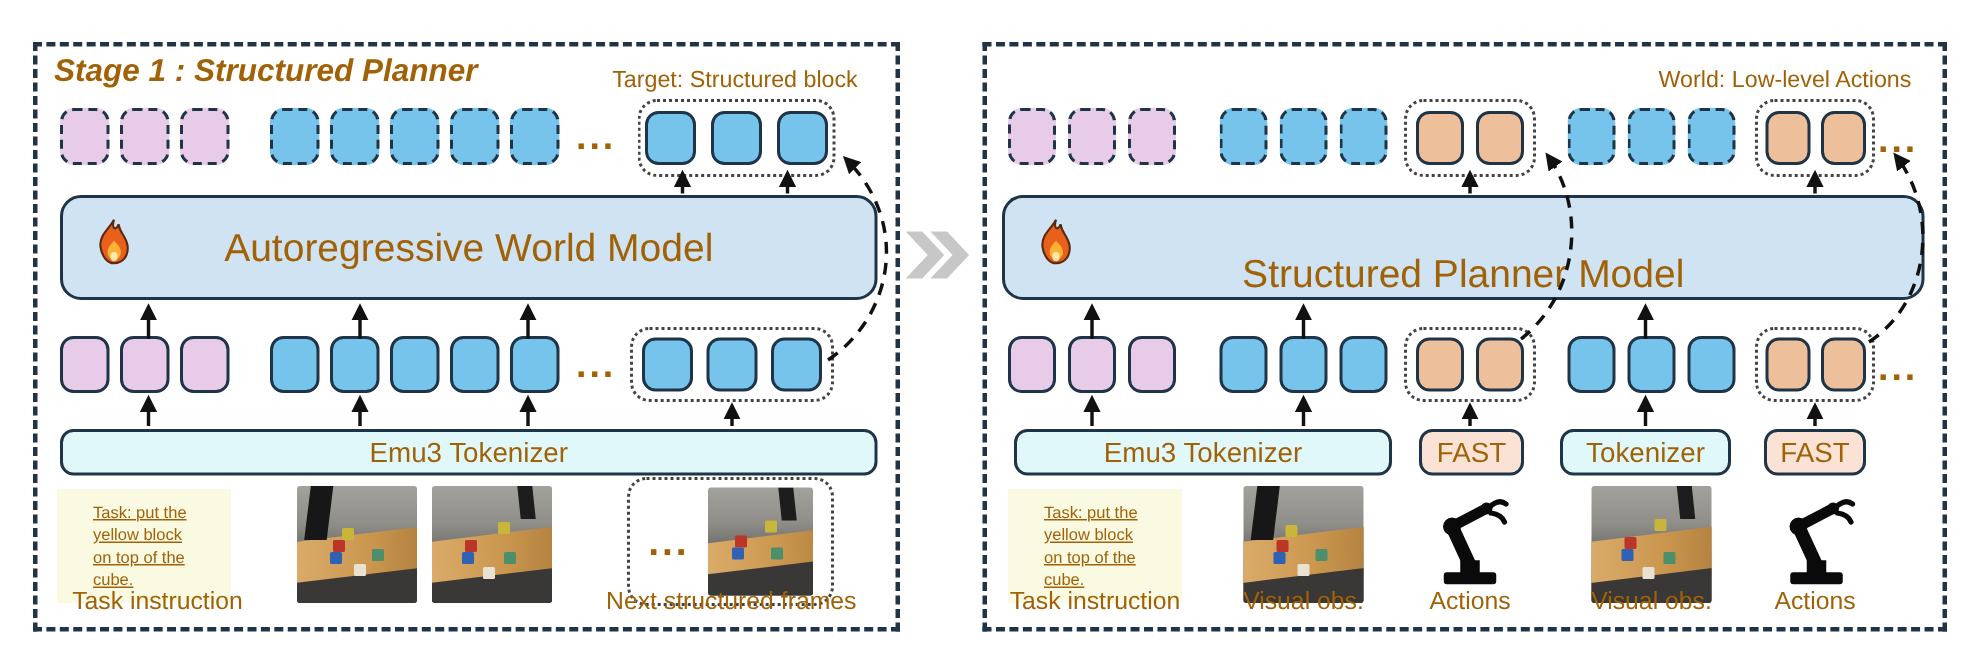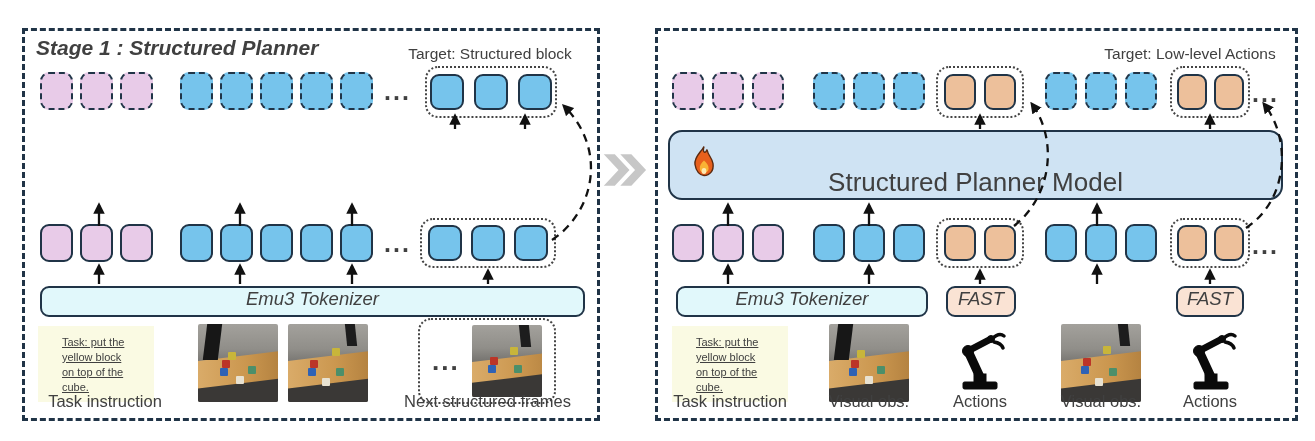--- a/index.html
+++ b/index.html
@@ -1,17 +1,17 @@
 <!DOCTYPE html>
 <html><head>
 <meta charset="utf-8">
 <style>
   html,body{margin:0;padding:0;background:#fff;}
   .canvas{position:relative;width:1315px;height:441px;background:#fff;
-          font-family:"Liberation Sans",sans-serif;color:#404040;overflow:hidden;}
+          font-family:"Liberation Sans",sans-serif;color:#a16207;overflow:hidden;}
 
   
   .panel{position:absolute;border:3px dashed #203447;background:#fff;box-sizing:border-box;}
   .stage-title{position:absolute;font-size:21px;font-weight:700;font-style:italic;white-space:nowrap;}
   .target-label{position:absolute;font-size:15.5px;text-align:center;white-space:nowrap;}
 
   
   .tgroup{position:absolute;display:flex;align-items:center;gap:8px;}
   .tok{width:var(--tw,32px);height:38px;border:2.5px solid #203447;border-radius:9px;
        box-sizing:border-box;flex:0 0 auto;}
@@ -23,23 +23,23 @@
   .dotbox .tok{height:36px;}
   .dots{position:absolute;font-size:25px;font-weight:900;letter-spacing:2px;line-height:22px;}
 
   
   .model{position:absolute;display:flex;align-items:center;justify-content:center;
          background:#cfe3f3;border:2.5px solid #203447;border-radius:14px;box-sizing:border-box;
          font-size:26px;}
   .model .flame{position:absolute;left:20px;top:50%;transform:translateY(-50%);}
 
   
-  .tokbar{position:absolute;display:flex;align-items:flex-start;justify-content:center;
+  .tokbar{position:absolute;display:flex;align-items:center;justify-content:center;
           height:31px;border:2.5px solid #203447;border-radius:9px;box-sizing:border-box;
-          font-size:18.5px;white-space:nowrap;font-style:italic;}
+          font-size:18.5px;white-space:nowrap;}
   .tokbar.cyan{background:#e1f8fb;}
   .tokbar.peach{background:#fae3d4;}
 
   
   .taskbox{position:absolute;background:#fafae3;font-size:11px;line-height:1.35;
            padding:9px 24px;box-sizing:border-box;text-decoration:underline;}
 
   
   .caption{position:absolute;font-size:16.5px;text-align:center;white-space:nowrap;}
 
@@ -84,20 +84,30 @@
       <div class="tok blue dashed"></div>
       <div class="tok blue dashed"></div>
     </div>
   <div class="dots" style="left:384px;top:80px;">...</div>
   <div class="tgroup dotbox" style="left:425px;top:66px;width:132px;height:52px;--tw:34px;gap:10px">
       <div class="tok blue"></div>
       <div class="tok blue"></div>
       <div class="tok blue"></div>
     </div>
 
+  <div class="model" style="left:40px;top:130px;width:545px;height:70px;">
+    <span class="flame">
+      <svg width="28" height="32" viewBox="0 0 28 32">
+        <path d="M14 1 C11 7 4 11 5 19 C6 26 10 30 14 30 C20 30 24 25 23 18 C22 12 18 10 17 4 C16 8 12 8 14 1 Z" fill="#e8601c" stroke="#5a2a10" stroke-width="1.4"></path>
+        <path d="M14 15 c-3 3 -4.4 5 -4.2 8 a4.4 4.4 0 0 0 8.8 0 c0.2-3 -1.6-5 -4.6-8z" fill="#f9b234"></path>
+        <ellipse cx="14" cy="25.5" rx="2.4" ry="3" fill="#fde9b0"></ellipse>
+      </svg>
+    </span>
+    <span>Autoregressive World Model</span>
+  </div>
 
   <div class="tgroup" style="left:40px;top:224px;--tw:33px;gap:7px">
       <div class="tok pink"></div>
       <div class="tok pink"></div>
       <div class="tok pink"></div>
     </div>
   <div class="tgroup" style="left:180px;top:224px;--tw:33px;gap:7px">
       <div class="tok blue"></div>
       <div class="tok blue"></div>
       <div class="tok blue"></div>
@@ -156,21 +166,21 @@
 
   <div class="chevron" style="left:601px;top:150px;">
     <svg width="46" height="40" viewBox="0 0 50 40">
       <polygon points="3,3 15,3 31,20 15,37 3,37 19,20" fill="#c7c7c7"></polygon>
       <polygon points="21,3 33,3 49,20 33,37 21,37 37,20" fill="#c7c7c7"></polygon>
     </svg>
   </div>
 
   <div class="panel" style="left:655px;top:28px;width:643px;height:393px;"></div>
 
-  <div class="target-label" style="left:1090px;top:45px;width:200px;">Target: Low-level Actions</div>
+  <div class="target-label" style="left:1090px;top:45px;width:200px;">World: Low-level Actions</div>
 
   <div class="tgroup" style="left:672px;top:72px;--tw:32px;gap:8px">
       <div class="tok pink dashed"></div>
       <div class="tok pink dashed"></div>
       <div class="tok pink dashed"></div>
     </div>
   <div class="tgroup" style="left:813px;top:72px;--tw:32px;gap:8px">
       <div class="tok blue dashed"></div>
       <div class="tok blue dashed"></div>
       <div class="tok blue dashed"></div>
@@ -224,20 +234,23 @@
       <div class="tok orange"></div>
       <div class="tok orange"></div>
     </div>
   <div class="dots" style="left:1252px;top:234px;">...</div>
 
   <div class="tokbar cyan" style="left:676px;top:286px;width:252px;">
     <span>Emu3 Tokenizer</span>
   </div>
   <div class="tokbar peach" style="left:946px;top:286px;width:70px;">
     <span>FAST</span>
+  </div>
+  <div class="tokbar cyan" style="left:1040px;top:286px;width:114px;">
+    <span>Tokenizer</span>
   </div>
   <div class="tokbar peach" style="left:1176px;top:286px;width:68px;">
     <span>FAST</span>
   </div>
 
   <div class="taskbox" style="left:672px;top:326px;width:116px;height:76px;">Task: put the yellow block on top of the cube.</div>
 
   <div class="photo" style="left:829px;top:324px;">
     <div class="ph-table"></div>
     <div class="ph-under"></div>

